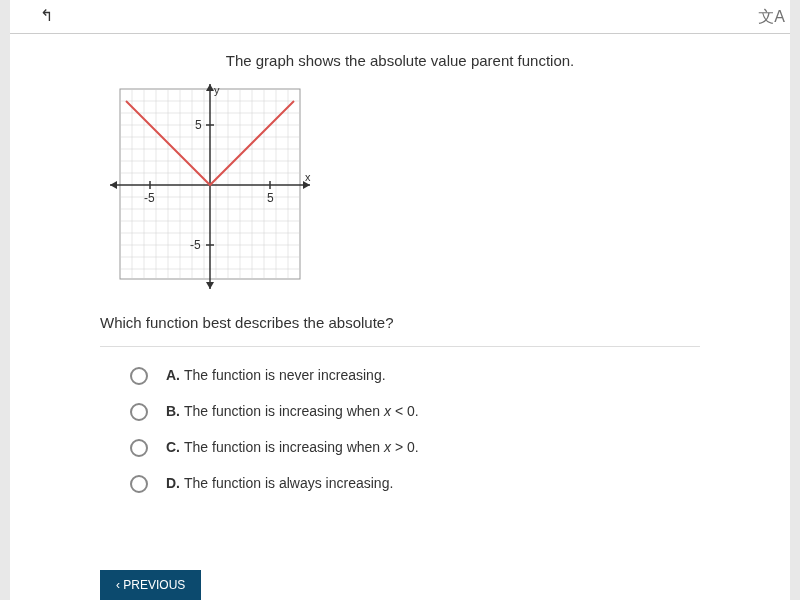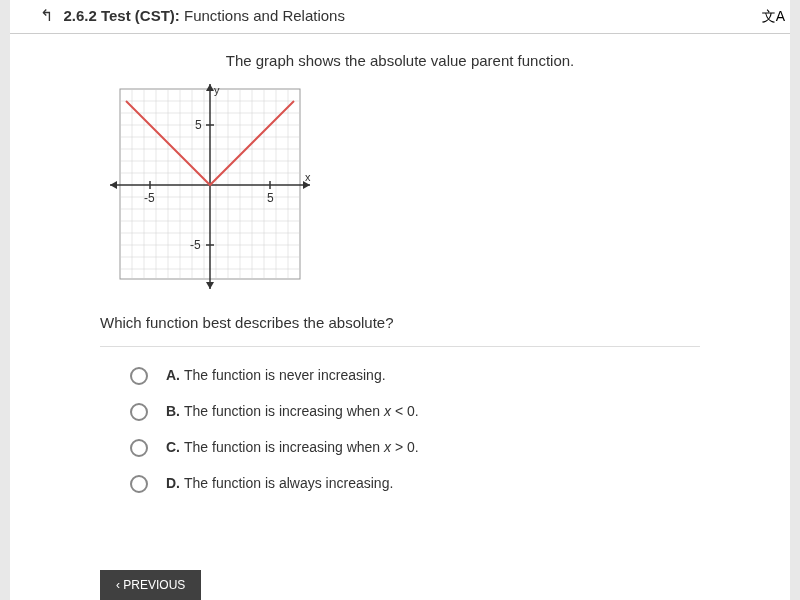--- a/index.html
+++ b/index.html
@@ -39,22 +39,22 @@
       color: #333;
     }
     .test-label .bold {
       font-weight: bold;
     }
     .translate-icon {
       position: absolute;
       right: 5px;
       top: 50%;
       transform: translateY(-50%);
-      font-size: 14px;
-      color: #000000;
+      font-size: 16px;
+      color: #737373;
     }
     .content {
       padding: 18px 90px 10px 90px;
     }
     .question-text {
       font-size: 15px;
       color: #333;
       margin-bottom: 15px;
       text-align: center;
     }
@@ -100,44 +100,39 @@
       font-weight: bold;
       margin-right: 4px;
     }
     .option-label .italic-var {
       font-style: italic;
     }
     .bottom-button {
       position: absolute;
       bottom: 0;
       left: 90px;
-      background: #404040;
+      background: #0c4a6e;
       color: #fff;
       padding: 8px 16px;
       font-size: 12px;
       border: none;
       cursor: pointer;
       text-transform: uppercase;
     }
     svg {
       display: block;
     }
   </style>
 </head>
 <body>
 
 <div class="page-container">
 
   <div class="header-bar">
     <span class="back-arrow">↰</span>
-    <span class="test-label">
-      <span class="bold">2.6.2</span>
-      <span class="bold">Test (CST):</span>
-      <span>Functions and Relations</span>
-    </span>
     <span class="translate-icon">文A</span>
   </div>
 
   <div class="content">
     <p class="question-text">The graph shows the absolute value parent function.</p>
 
     <div class="graph-box">
       <svg width="220" height="210" viewBox="0 0 220 210">
 
         <rect x="20" y="5" width="180" height="190" fill="#fff" stroke="#999" stroke-width="1"></rect>

